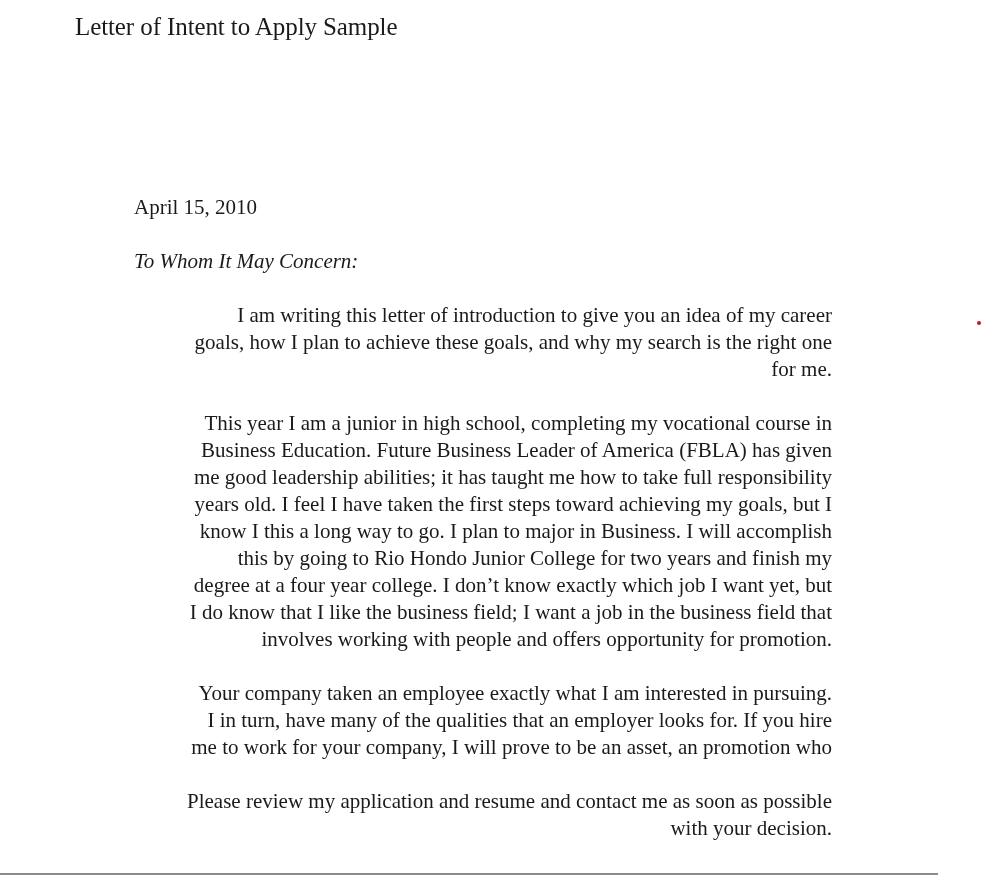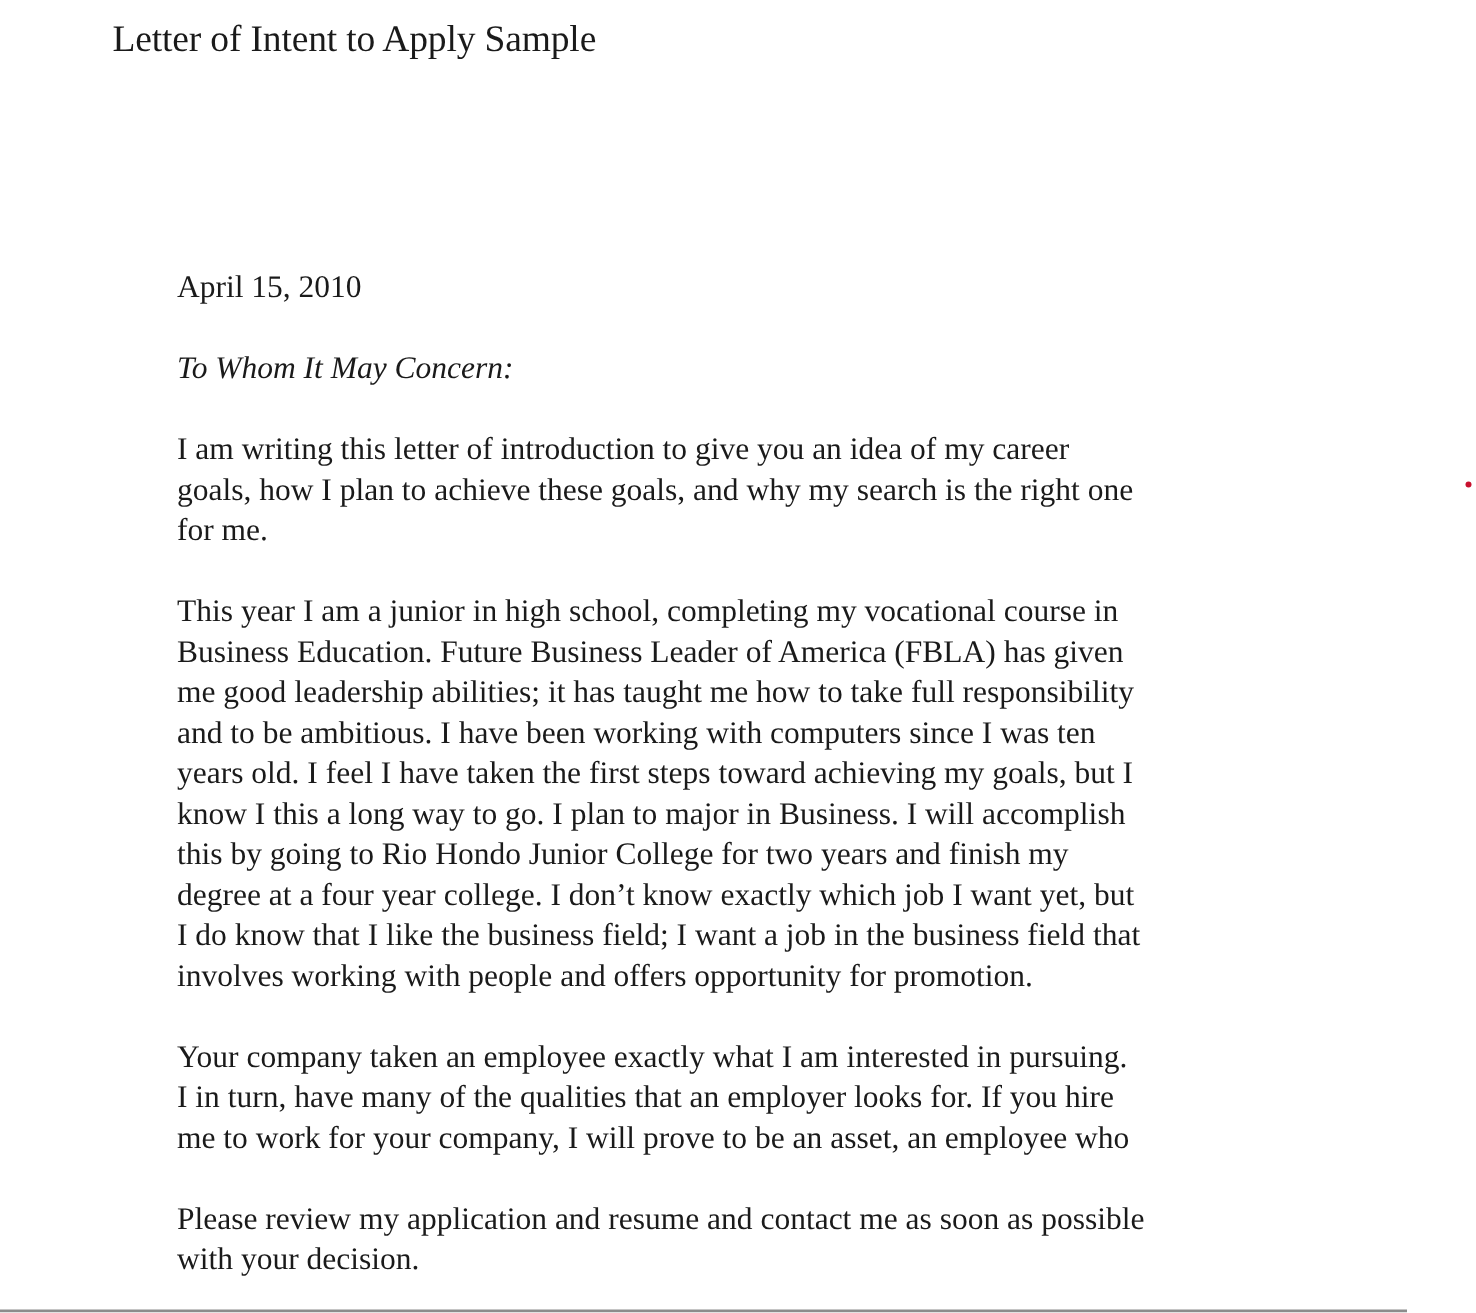--- a/index.html
+++ b/index.html
@@ -26,26 +26,26 @@
     }
     .letter {
       position: absolute;
       left: 118px;
       top: 178px;
       width: 730px;
       font-size: 21px;
       line-height: 27px;
     }
     .letter p {
-      margin: 0;
+      margin: 16px;
       white-space: nowrap;
     }
     .date { margin-bottom: 27px !important; }
     .salutation { margin-bottom: 27px !important; font-style: italic; }
-    .para { margin-bottom: 27px !important; }
+    .para { margin-bottom: 27px !important; text-align: right; }
     .para .line { display: block; white-space: nowrap; }
     .red-dot {
       position: absolute;
       left: 977px;
       top: 321px;
       width: 4px;
       height: 4px;
       border-radius: 50%;
       background: #c8102e;
     }
@@ -70,33 +70,32 @@
   <p class="para">
     <span class="line">I am writing this letter of introduction to give you an idea of my career</span>
     <span class="line">goals, how I plan to achieve these goals, and why my search is the right one</span>
     <span class="line">for me.</span>
   </p>
 
   <p class="para">
     <span class="line">This year I am a junior in high school, completing my vocational course in</span>
     <span class="line">Business Education. Future Business Leader of America (FBLA) has given</span>
     <span class="line">me  good leadership abilities; it has taught me how to take full responsibility</span>
-    <span class="line">and to be ambitious. I have been working with computers since I was ten</span>
     <span class="line">years old. I feel I have taken the first steps toward achieving my goals, but I</span>
     <span class="line">know I this a long way to go. I plan to major in Business. I will accomplish</span>
     <span class="line">this by going to Rio Hondo Junior College for two years and finish my</span>
     <span class="line">degree at a four year college. I don’t know exactly  which job I want yet, but</span>
     <span class="line">I do know that I like the business field; I want a job in the business field that</span>
     <span class="line">involves working with people and offers opportunity for promotion.</span>
   </p>
 
   <p class="para">
     <span class="line">Your company taken an employee exactly  what I am interested in pursuing.</span>
     <span class="line">I in turn, have many of the qualities  that an employer  looks for. If you hire</span>
-    <span class="line">me to work for your company, I will prove to be an asset, an employee who</span>
+    <span class="line">me to work for your company, I will prove to be an asset, an promotion who</span>
   </p>
 
   <p class="para">
     <span class="line">Please review my application  and resume and contact me as soon as possible</span>
     <span class="line">with your decision.</span>
   </p>
 </div>
 
 <div class="red-dot"></div>
 <div class="bottom-rule"></div>

